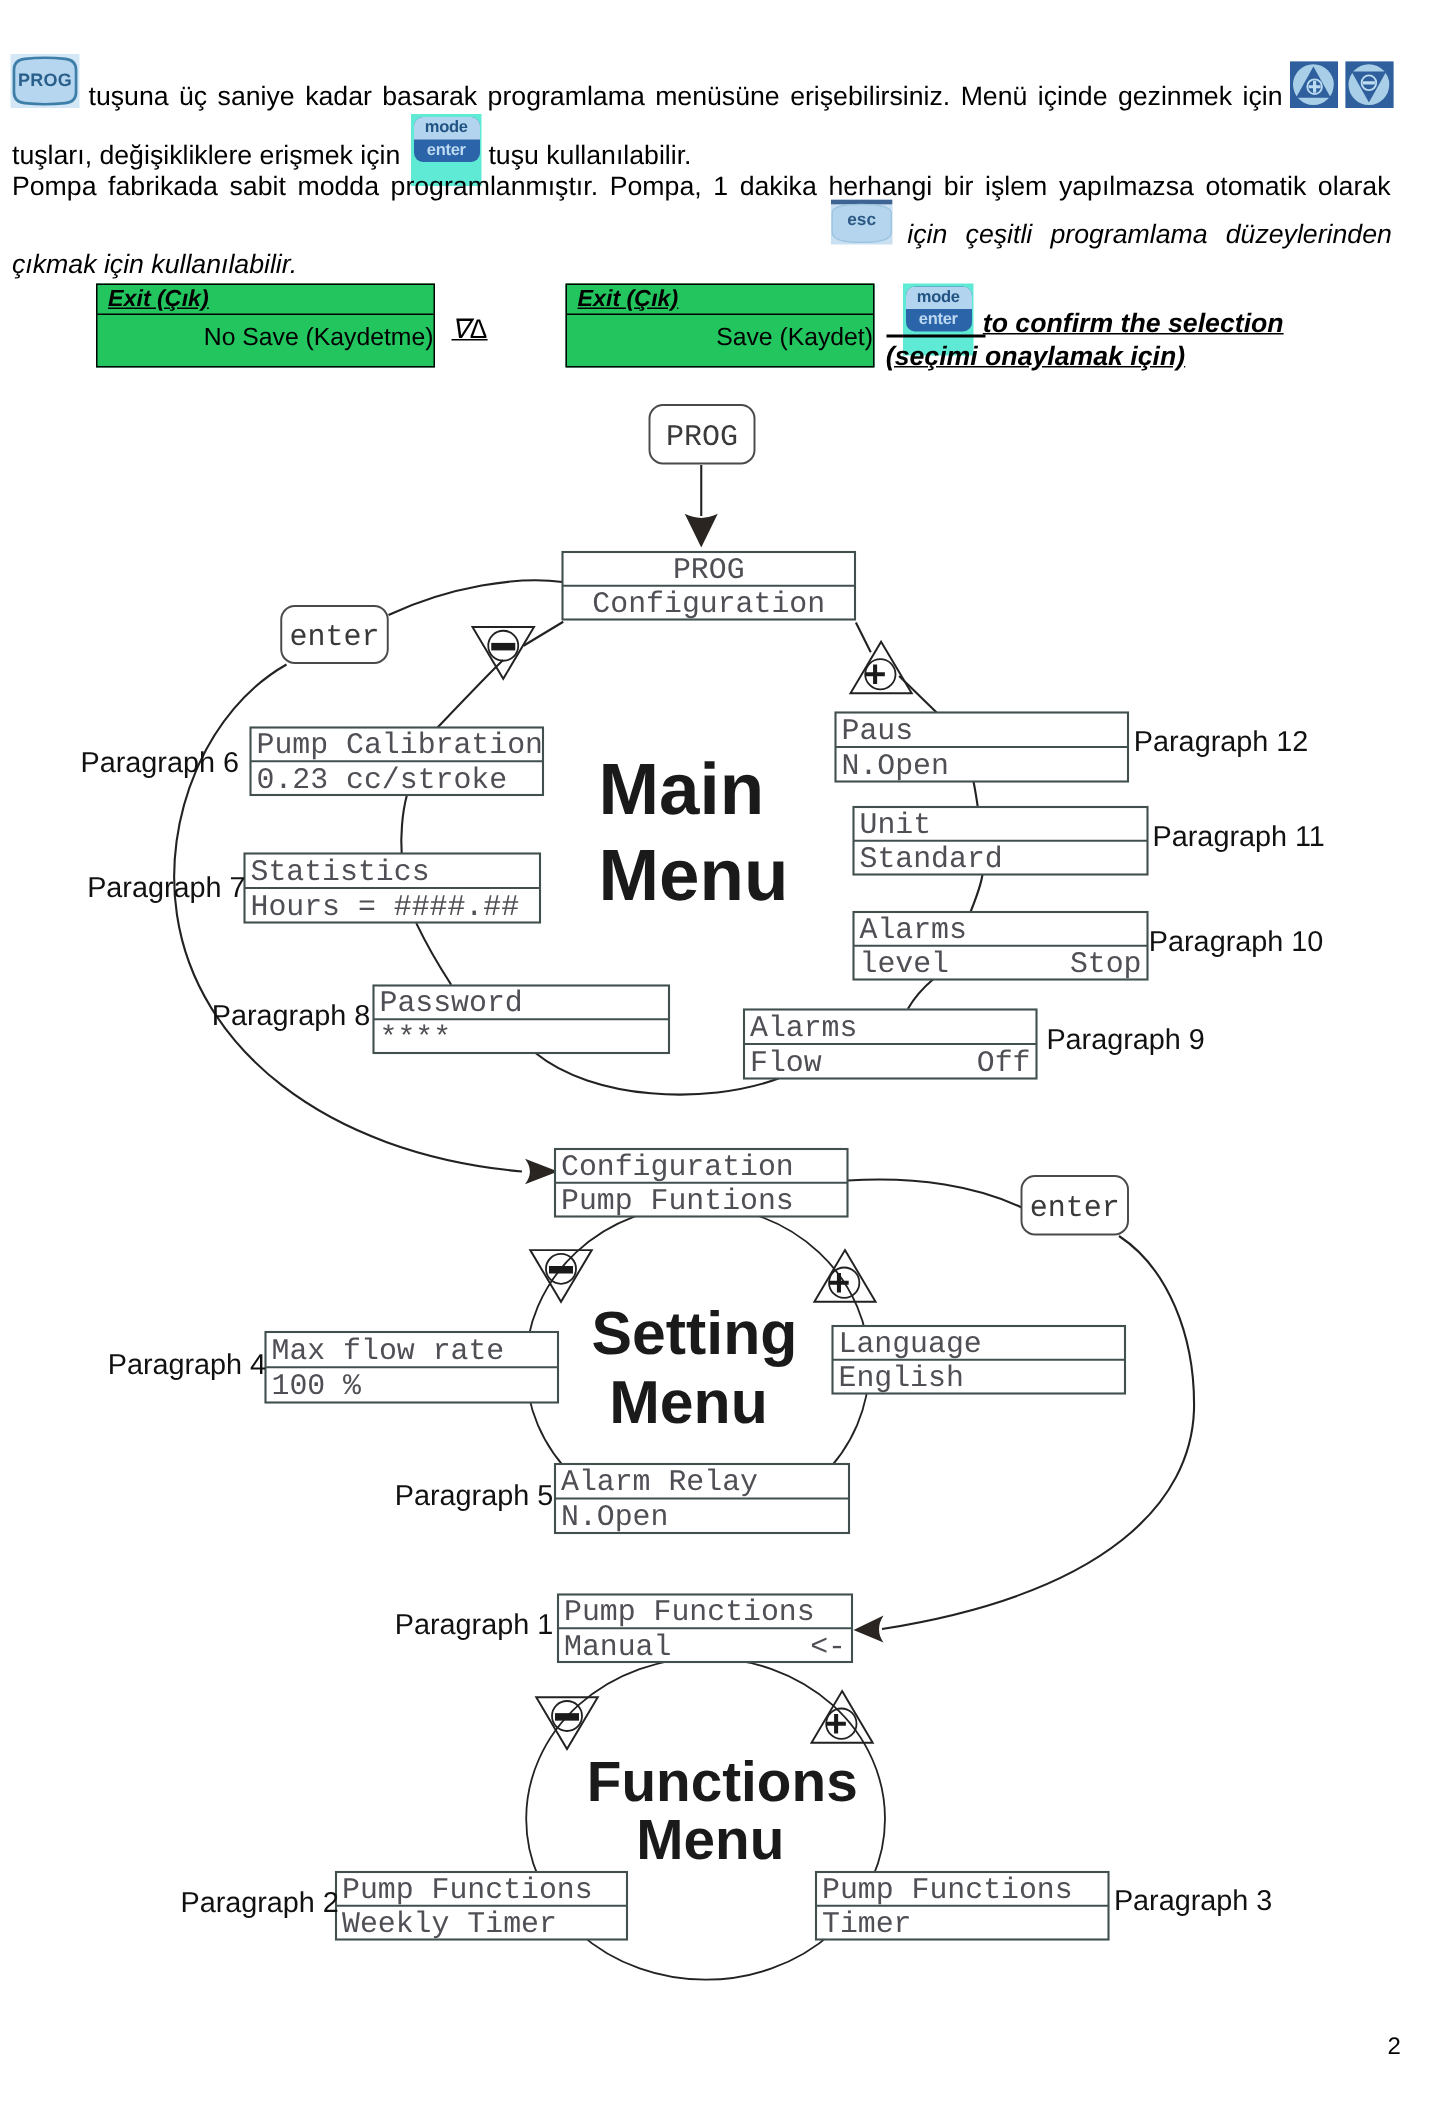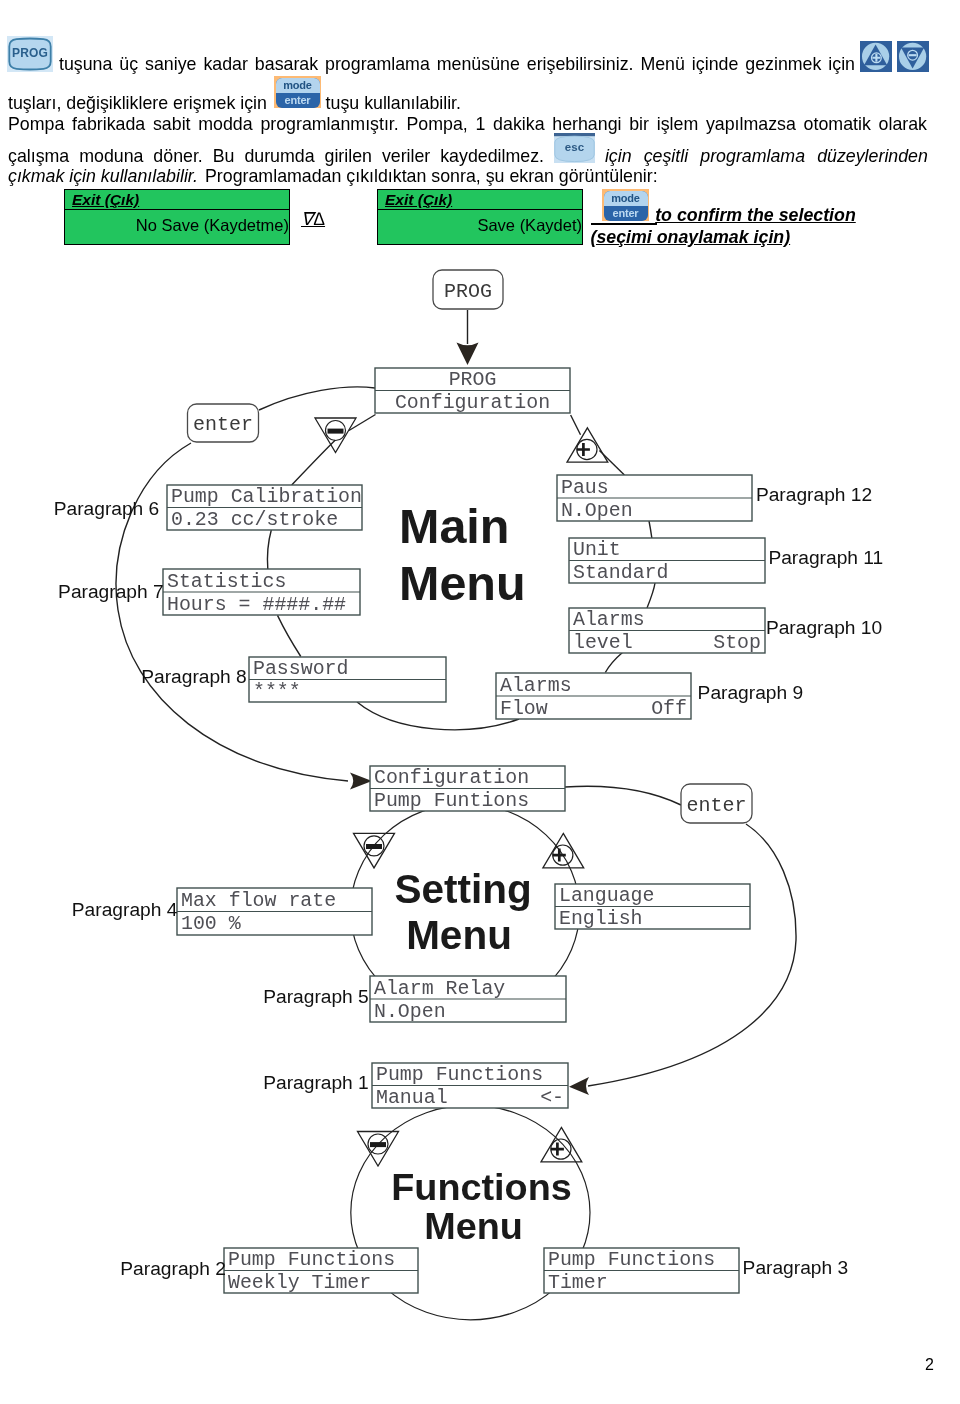--- a/index.html
+++ b/index.html
@@ -20,21 +20,21 @@
 
   
   .keyicon{display:inline-block;vertical-align:middle;position:relative;}
 
   .prog-key{width:46px;height:36px;background:#d3e7f6;}
   .prog-key svg{position:absolute;left:0;top:0;}
   .prog-key .lbl{position:absolute;left:0;top:10px;width:46px;text-align:center;
       font-size:12px;font-weight:bold;color:#2a5f8c;letter-spacing:0.2px;
       font-family:"Liberation Sans",sans-serif;}
 
-  .mode-key{width:47px;height:32px;background:#fdba74;}
+  .mode-key{width:47px;height:48px;background:#5eead4;}
   .mode-key .cap{position:absolute;left:1.5px;top:1.5px;width:44px;height:30px;border-radius:6px;
       overflow:hidden;background:#2b64a8;}
   .mode-key .top{position:absolute;left:0;top:0;width:44px;height:15.5px;background:#b3d4ee;}
   .mode-key .l1{position:absolute;left:0;top:1.5px;width:44px;text-align:center;font-size:11px;
       font-weight:bold;color:#215383;letter-spacing:-0.2px;}
   .mode-key .l2{position:absolute;left:0;top:16px;width:44px;text-align:center;font-size:11px;
       font-weight:bold;color:#bcd9f1;letter-spacing:-0.2px;}
 
   .esc-key{width:41px;height:30px;background:#c9e0f2;}
   .esc-key svg{position:absolute;left:0;top:0;}
@@ -97,35 +97,33 @@
       <span class="top"></span>
       <span class="l1">mode</span>
       <span class="l2">enter</span>
     </span>
   </span>
 
   <div class="para" style="left:325.6px;top:92.5px;">tuşu kullanılabilir.</div>
 
   <div class="para j" style="left:8px;top:114px;width:919px;">Pompa fabrikada sabit modda programlanmıştır. Pompa, 1 dakika herhangi bir işlem yapılmazsa otomatik olarak</div>
 
-  <div class="para j" style="left:8px;top:146px;width:536px;">çalışma moduna döner. Bu durumda girilen veriler kaydedilmez.</div>
 
   <span class="keyicon esc-key" style="position:absolute;left:554px;top:133px;">
     <svg width="41" height="30" viewBox="0 0 41 30">
       <rect x="0" y="0" width="41" height="3.2" fill="#3d6493"></rect>
       <path d="M0.8 9.0 Q0.8 3.2 20.5 3.2 Q40.2 3.2 40.2 9.0
                L40.2 21.8 Q40.2 28.6 20.5 28.6 Q0.8 28.6 0.8 21.8 Z" fill="#b4d5ed" stroke="#9cc4e0" stroke-width="0.9"></path>
     </svg>
     <span class="lbl">esc</span>
   </span>
 
   <div class="para j" style="left:604.9px;top:146px;width:323px;font-style:italic;">için çeşitli programlama düzeylerinden</div>
 
   <div class="para" style="left:8px;top:166px;font-style:italic;">çıkmak için kullanılabilir.</div>
-  <div class="para" style="left:205px;top:166px;">Programlamadan çıkıldıktan sonra, şu ekran görüntülenir:</div>
 
   <div class="exitbox" style="left:64px;top:189px;width:226px;height:56px;">
     <div class="hd">
       <span>Exit (Çık)</span>
     </div>
     <div class="bd">
       <span>No Save (Kaydetme)</span>
     </div>
   </div>
 

